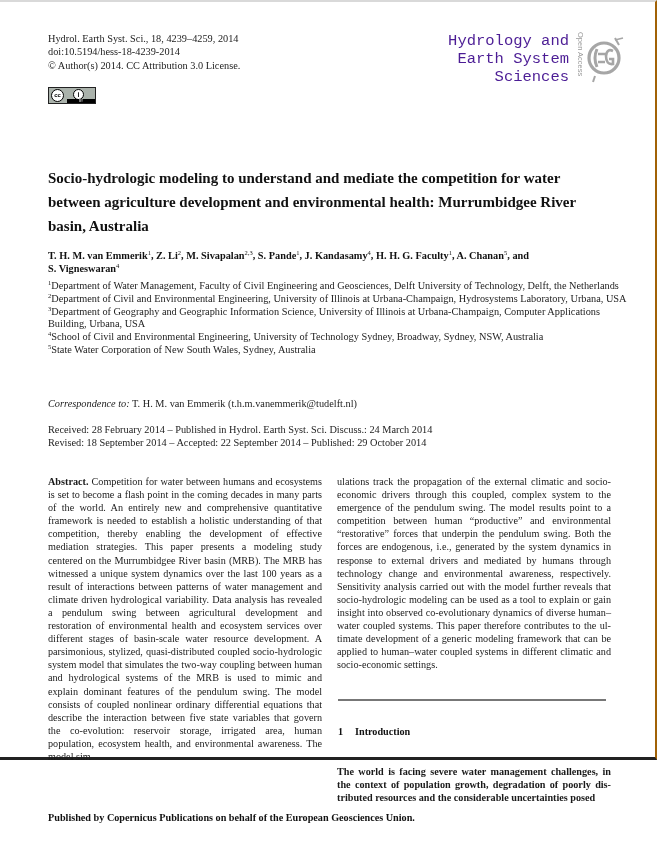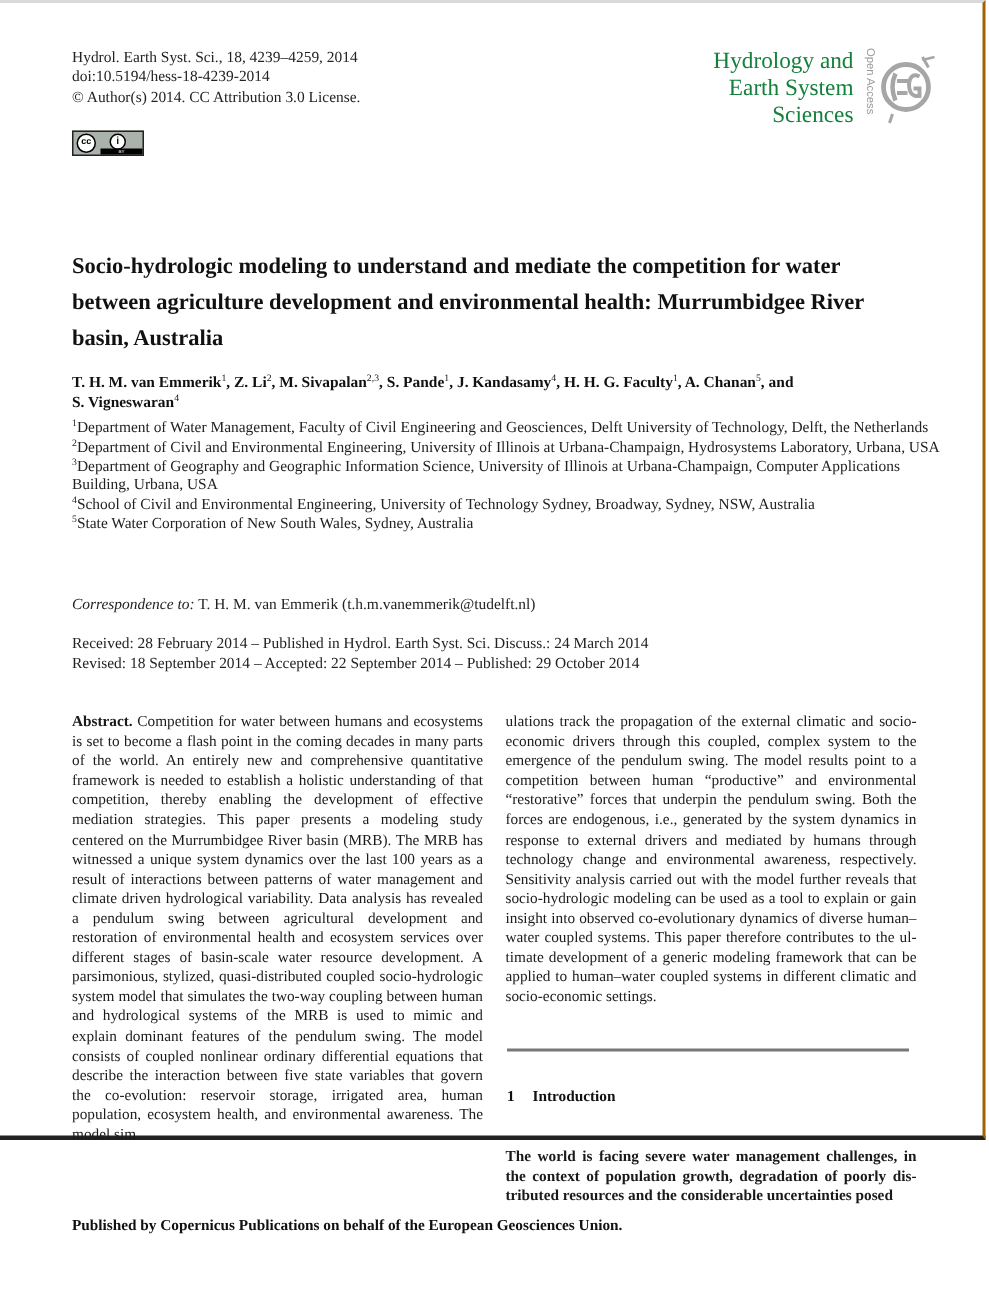--- a/index.html
+++ b/index.html
@@ -37,22 +37,22 @@
   .cc-badge .by-bar {
     position: absolute; left: 18px; bottom: 0; width: 28px; height: 4px; background: #000;
     color: #fff; font-size: 3px; text-align: center; line-height: 4px;
     font-family: "Liberation Sans", sans-serif;
   }
   .journal-logo {
     position: absolute; left: 445px; top: 30px; width: 180px; height: 60px;
   }
   .journal-name {
     position: absolute; right: 56px; top: 0; text-align: right;
-    font-family: Liberation Serif, serif;
-    font-size: 15.5px; line-height: 18px; color: #15803d;
+    font-family: Liberation Mono, monospace;
+    font-size: 15.5px; line-height: 18px; color: #4c1d95;
   }
   .open-access {
     position: absolute; left: 130px; top: 0px; width: 10px; height: 52px;
     writing-mode: vertical-rl;
     font-family: "Liberation Sans", sans-serif; font-size: 7.5px; color: #999;
   }
   .egu-icon { position: absolute; left: 140px; top: 0; width: 40px; height: 52px; }
   .title {
     position: absolute; left: 48px; top: 164px; width: 560px; margin: 0;
     font-size: 15px; line-height: 24px; font-weight: bold; color: #111;

